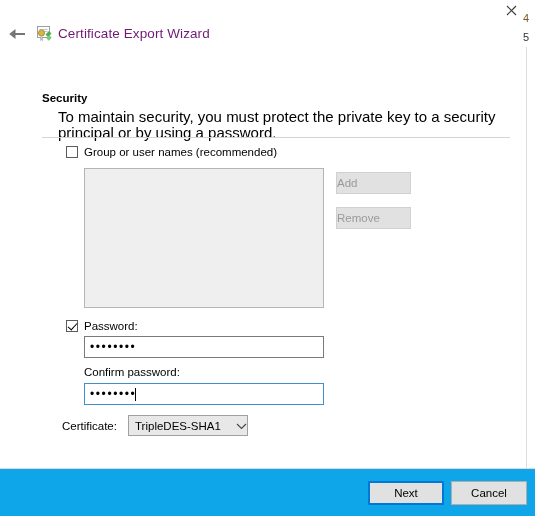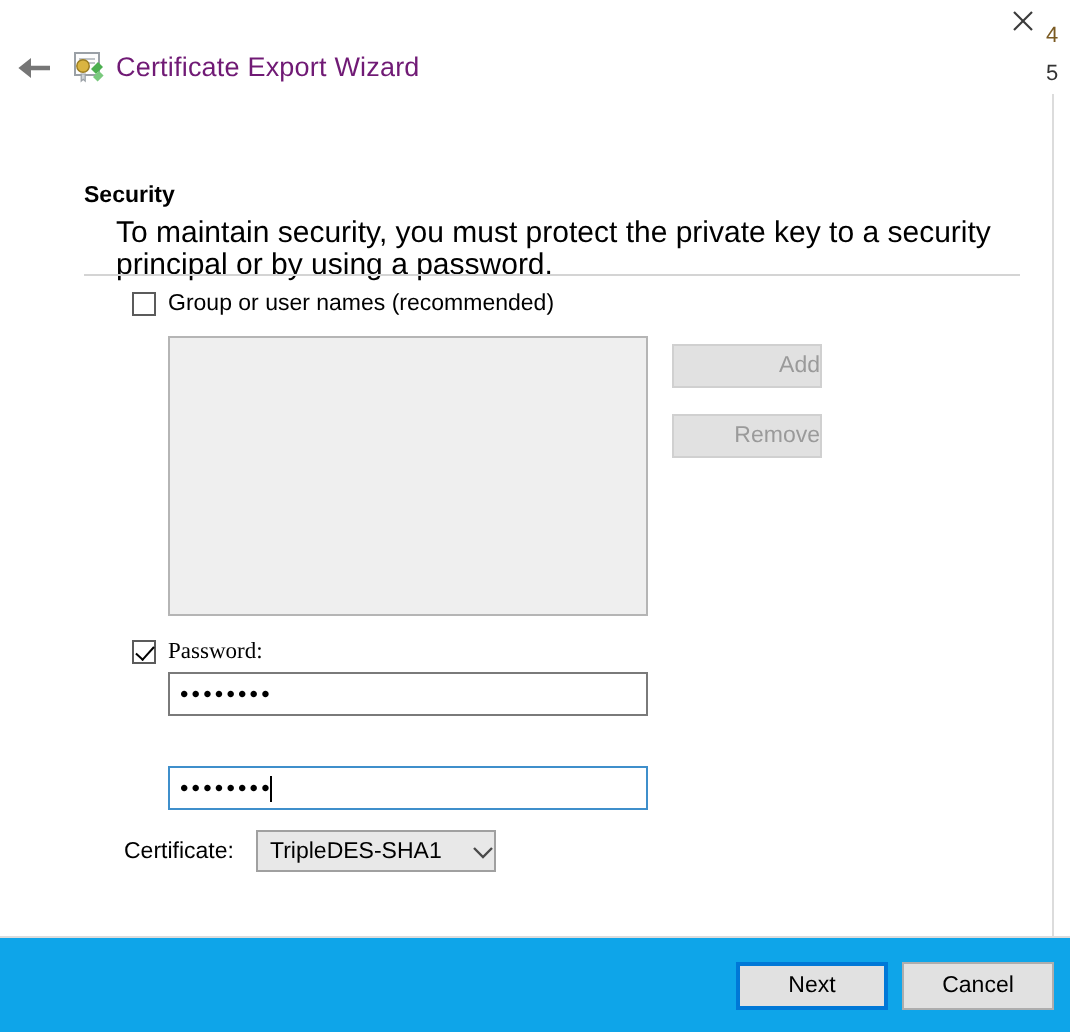--- a/index.html
+++ b/index.html
@@ -186,28 +186,28 @@
     left: 336px;
     width: 75px;
     height: 22px;
     background: #e1e1e1;
     border: 1px solid #d0d0d0;
     box-sizing: border-box;
     color: #9a9a9a;
     font-size: 11.5px;
     display: flex;
     align-items: center;
-    justify-content: flex-end;
+    justify-content: flex-start;
     cursor: default;
   }
   #add-button { top: 104px; }
   #remove-button { top: 139px; }
 
   
-  #password-row { left: 66px; top: 252px; font-family: Liberation Serif, serif; }
+  #password-row { left: 66px; top: 252px; }
 
   .textfield {
     position: absolute;
     left: 84px;
     width: 240px;
     height: 22px;
     background: #ffffff;
     border: 1px solid #7a7a7a;
     box-sizing: border-box;
     display: flex;
@@ -375,20 +375,21 @@
 
   <div class="cbrow" id="password-row">
     <span class="cbox checked"></span>
     <span class="cblabel">Password:</span>
   </div>
 
   <div class="textfield" id="password-field">
     <span>••••••••</span>
   </div>
 
+  <div id="confirm-label">Confirm password:</div>
   <div class="textfield" id="confirm-field">
     <span>••••••••</span>
       <span class="caret"></span>
   </div>
 
   <div id="encryption-label">Certificate:</div>
   <div id="encryption-select">
     <span id="encryption-value">TripleDES-SHA1</span>
     <span id="encryption-chevron">
       <svg width="11" height="8" viewBox="0 0 11 8">

